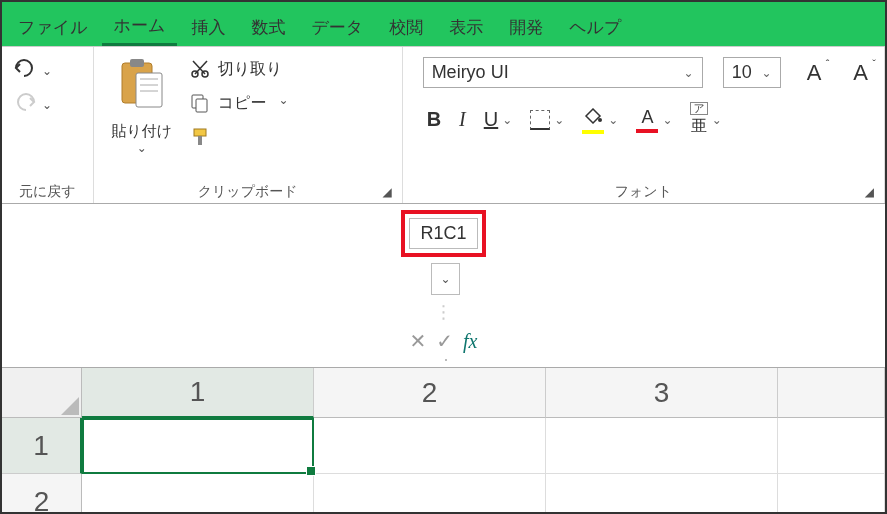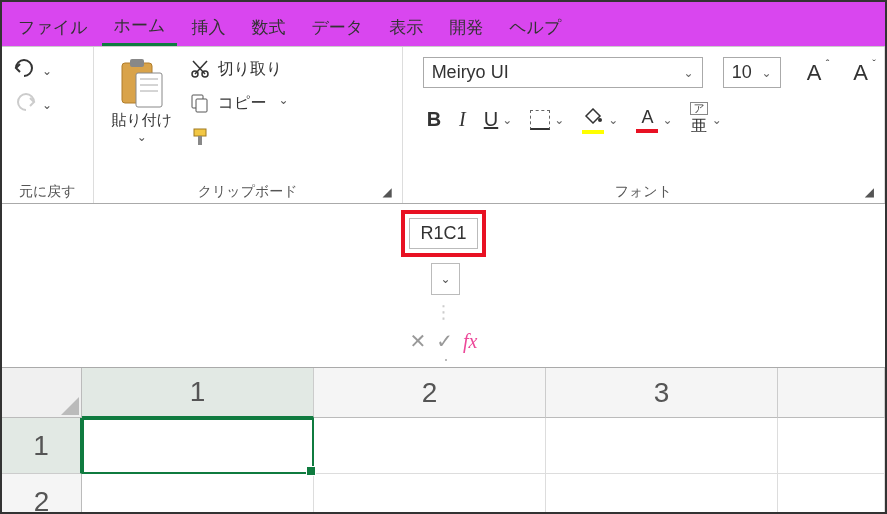--- a/index.html
+++ b/index.html
@@ -12,21 +12,21 @@
       height: 514px;
       border: 2px solid #333;
       overflow: hidden;
     }
     
     .menubar {
       display: flex;
       align-items: center;
       padding: 6px 4px 0 4px;
       gap: 2px;
-      background: #d946ef;
+      background: #22c55e;
     }
     .menu-item {
       padding: 6px 12px;
       font-size: 17px;
       cursor: pointer;
     }
     .menu-item.active {
       border-bottom: 3px solid #0f7b3f;
     }
     
@@ -76,21 +76,21 @@
       justify-content: flex-start;
       padding-top: 4px;
       width: 76px;
     }
     .paste-big .paste-icon {
       width: 48px; height: 52px;
       position: relative;
       display: flex; align-items: center; justify-content: center;
     }
     .clipboard-svg { width: 48px; height: 52px; }
-    .paste-big .lbl { font-size: 15px; margin-top: 2px; }
+    .paste-big .lbl { font-size: 15px; margin-top: 13px; }
     .paste-big .chev { font-size: 12px; color: #555; }
     .clip-rows { display: flex; flex-direction: column; gap: 10px; padding-top: 6px; }
     .clip-row { display: flex; gap: 8px; font-size: 16px; }
     .clip-row svg { width: 20px; height: 20px; }
     .clip-row .chev { font-size: 12px; color: #555; margin-left: 4px; }
     
     .font-group { flex: 1; }
     .font-top { display: flex; align-items: center; gap: 20px; padding: 4px 0 0 10px; }
     .font-select {
       border: 1px solid #aaa;
@@ -150,21 +150,21 @@
     }
     .name-chev {
       border: 1px solid #bbb;
       padding: 8px 8px;
       font-size: 12px;
       color: #555;
       margin-left: 4px;
     }
     .vsep { color: #ccc; font-size: 18px; }
     .form-btns { display: flex; align-items: center; gap: 10px; color: #999; font-size: 20px; padding: 0 6px; }
-    .fx { font-style: italic; font-family: serif; color: #ec4899; }
+    .fx { font-style: italic; font-family: serif; color: #0f766e; }
     .formula-input {
       flex: 1;
       border: 1px solid #bbb;
       height: 34px;
       margin-left: 4px;
     }
     
     .grid {
       display: grid;
       grid-template-columns: 80px 232px 232px 232px 1fr;
@@ -227,20 +227,21 @@
   </style>
 </head>
 <body>
 
 <div class="menubar">
   <div class="menu-item">ファイル</div>
   <div class="menu-item active">ホーム</div>
   <div class="menu-item">挿入</div>
   <div class="menu-item">数式</div>
   <div class="menu-item">データ</div>
+  <div class="menu-item">校閲</div>
   <div class="menu-item">表示</div>
   <div class="menu-item">開発</div>
   <div class="menu-item">ヘルプ</div>
 </div>
 
 <div class="ribbon">
 
   <div class="group undo-group">
     <div class="undo-stack">
       <div class="undo-btn">

